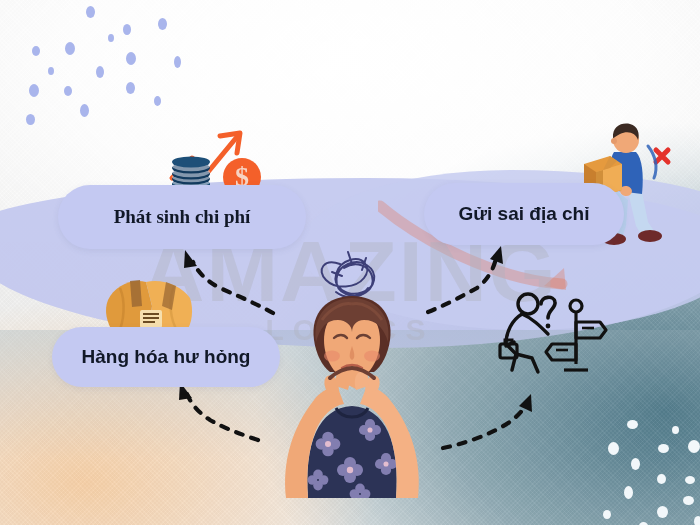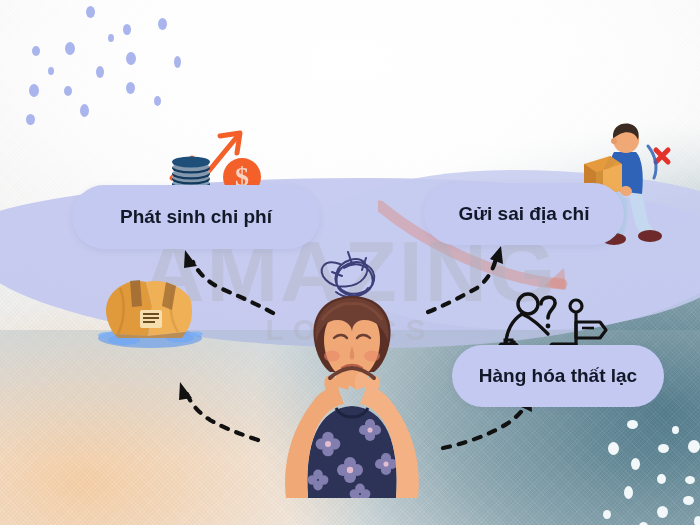--- a/index.html
+++ b/index.html
@@ -142,21 +142,21 @@
     border-radius: 999px;
     display: flex;
     align-items: center;
     justify-content: center;
     color: #111827;
     font-weight: 700;
     font-size: 19px;
     box-shadow: 0 2px 6px rgba(80,90,140,0.10);
     white-space: nowrap;
   }
-  .pill.p-cost    { left: 72px;  top: 185px; width: 248px; height: 64px; }
+  .pill.p-cost    { left: 58px;  top: 185px; width: 248px; height: 64px; font-family: Liberation Serif, serif; }
   .pill.p-address { left: 424px; top: 183px; width: 200px; height: 62px; }
   .pill.p-damage  { left: 52px;  top: 327px; width: 228px; height: 60px; }
   .pill.p-lost    { left: 452px; top: 345px; width: 212px; height: 62px; }
 
   
   .ill { position: absolute; }
   .ill-cost    { left: 162px; top: 122px; width: 112px; height: 80px; }
   .ill-address { left: 570px; top: 108px; width: 106px; height: 140px; }
   .ill-damage  { left: 90px;  top: 272px; width: 120px; height: 78px; }
   .ill-lost    { left: 498px; top: 288px; width: 112px; height: 88px; }
@@ -470,17 +470,17 @@
       <path d="M78 130 C 84 124, 94 120, 100 120 C 106 120, 116 124, 122 130" fill="none" stroke="#6d3f33" stroke-width="4" stroke-linecap="round"></path>
     </svg>
   </div>
 
   <div class="pill p-cost">
     <span>Phát sinh chi phí</span>
   </div>
   <div class="pill p-address">
     <span>Gửi sai địa chỉ</span>
   </div>
-  <div class="pill p-lost">
-    <span>Hàng hóa thất lạc</span>
+  <div class="pill p-damage">
+    <span>Hàng hóa hư hỏng</span>
   </div>
 
 </div>
 
 </body></html>

